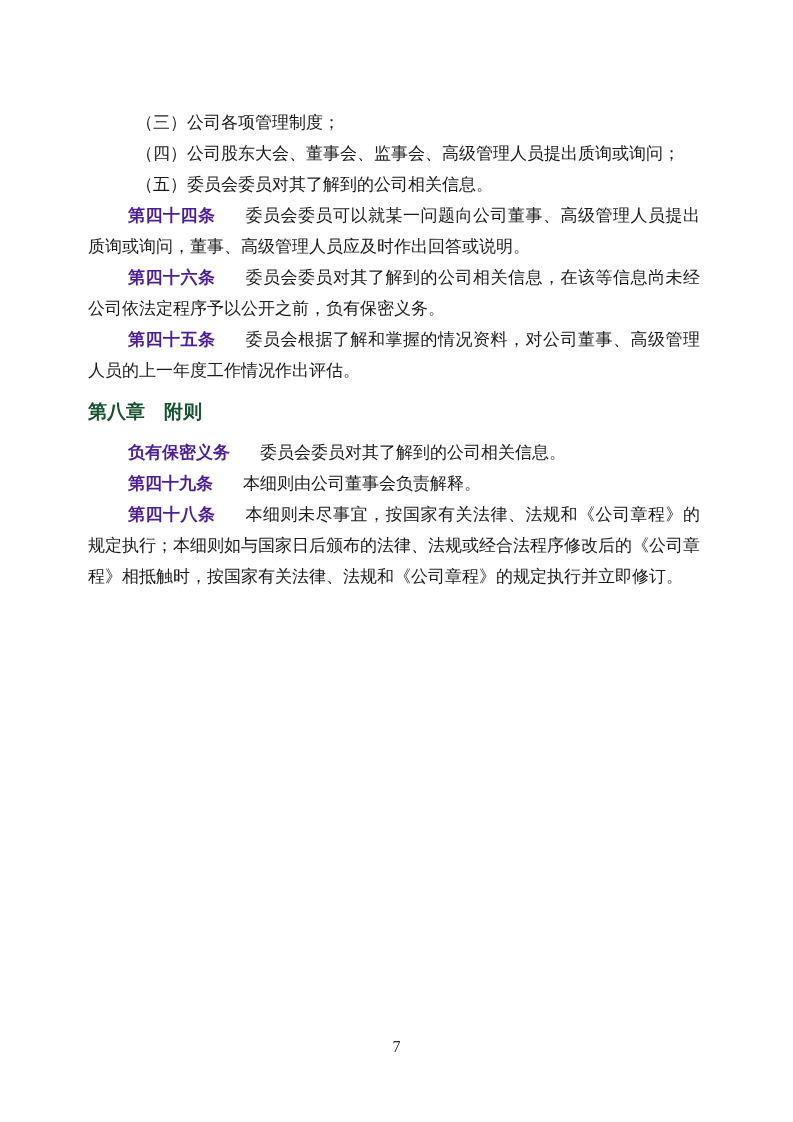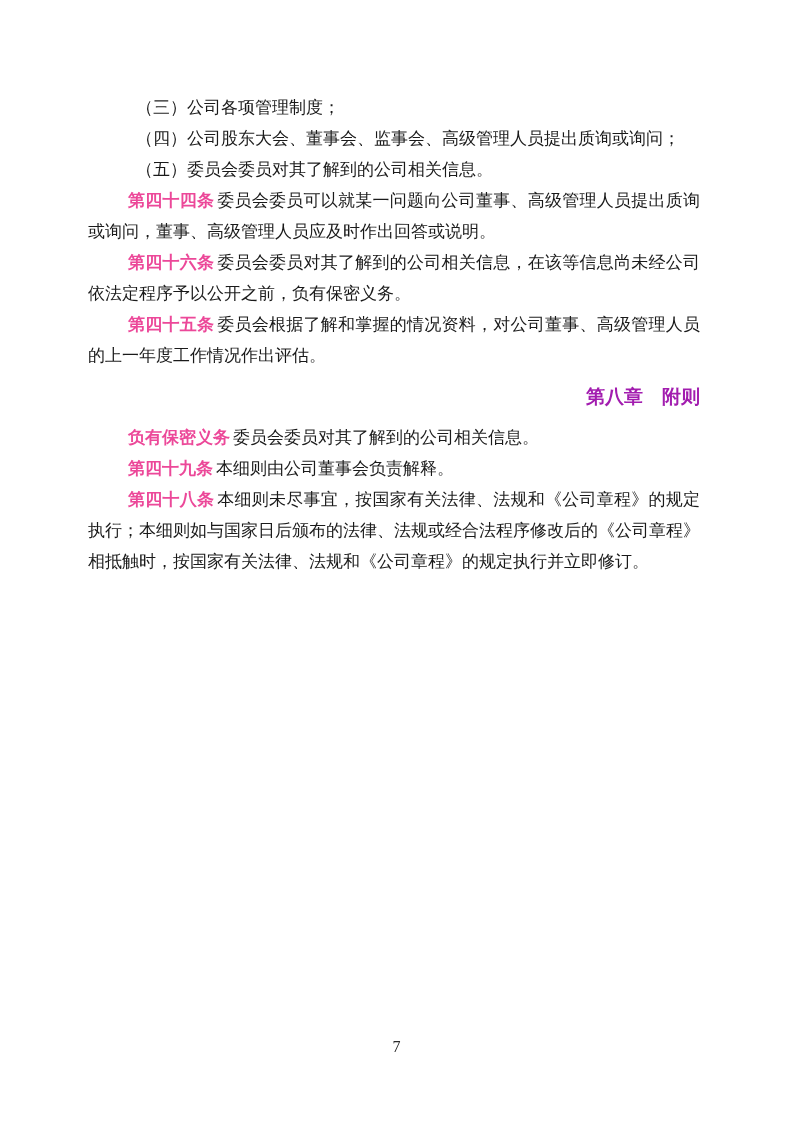--- a/index.html
+++ b/index.html
@@ -12,50 +12,50 @@
     width: 793px;
     height: 1122px;
     background: #ffffff;
     font-family: "Liberation Serif", "DejaVu Serif", serif;
     color: #1a1a1a;
     overflow: hidden;
   }
   .content {
     position: absolute;
     left: 88px;
-    top: 92px;
+    top: 107px;
     width: 612px;
     font-size: 17px;
     line-height: 31px;
     text-align: justify;
     line-break: strict;
   }
   .content p {
     margin: 0;
     padding: 0;
   }
   .li {
     text-indent: 48px;
   }
   .art {
     text-indent: 40px;
   }
   .lbl {
     font-weight: bold;
-    color: #ec4899;
-    margin-right: 3px;
+    color: #4c1d95;
+    margin-right: 30px;
   }
   .chapter {
     margin: 10px 0;
     padding: 0;
     font-size: 19px;
     line-height: 31px;
     font-weight: bold;
-    color: #a21caf;
-    text-align: right;
+    color: #14532d;
+    text-align: left;
     text-indent: 0;
   }
   .pageno {
     position: absolute;
     top: 1039px;
     left: 0;
     width: 100%;
     text-align: center;
     font-size: 16px;
     line-height: 16px;

